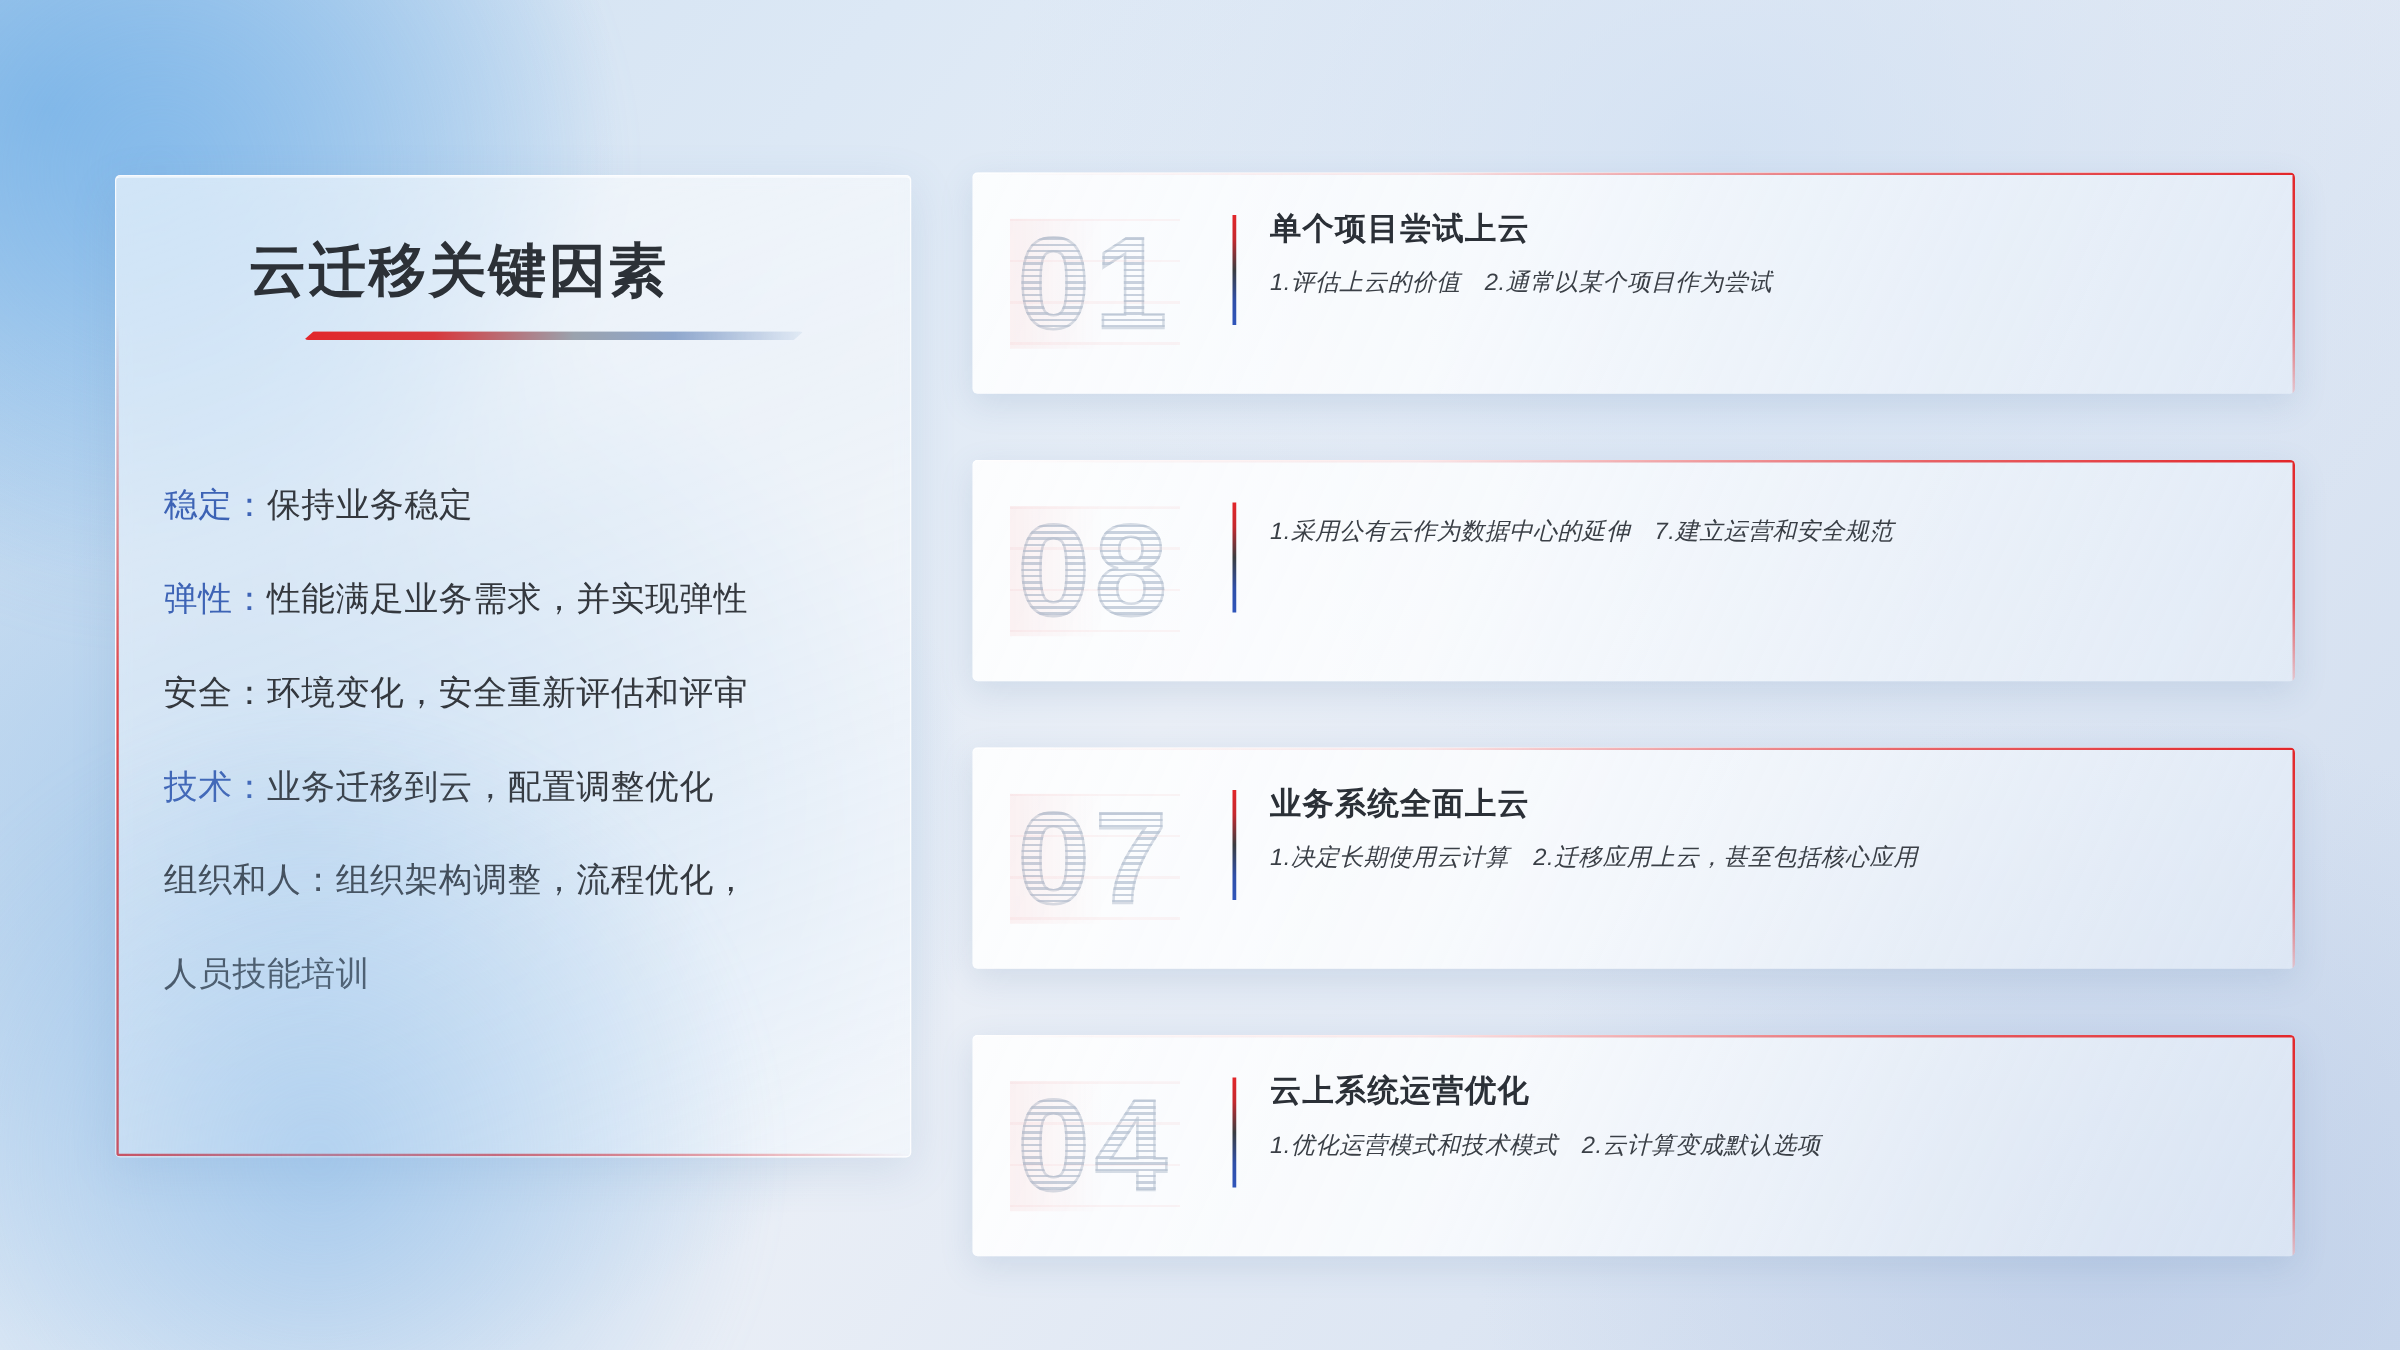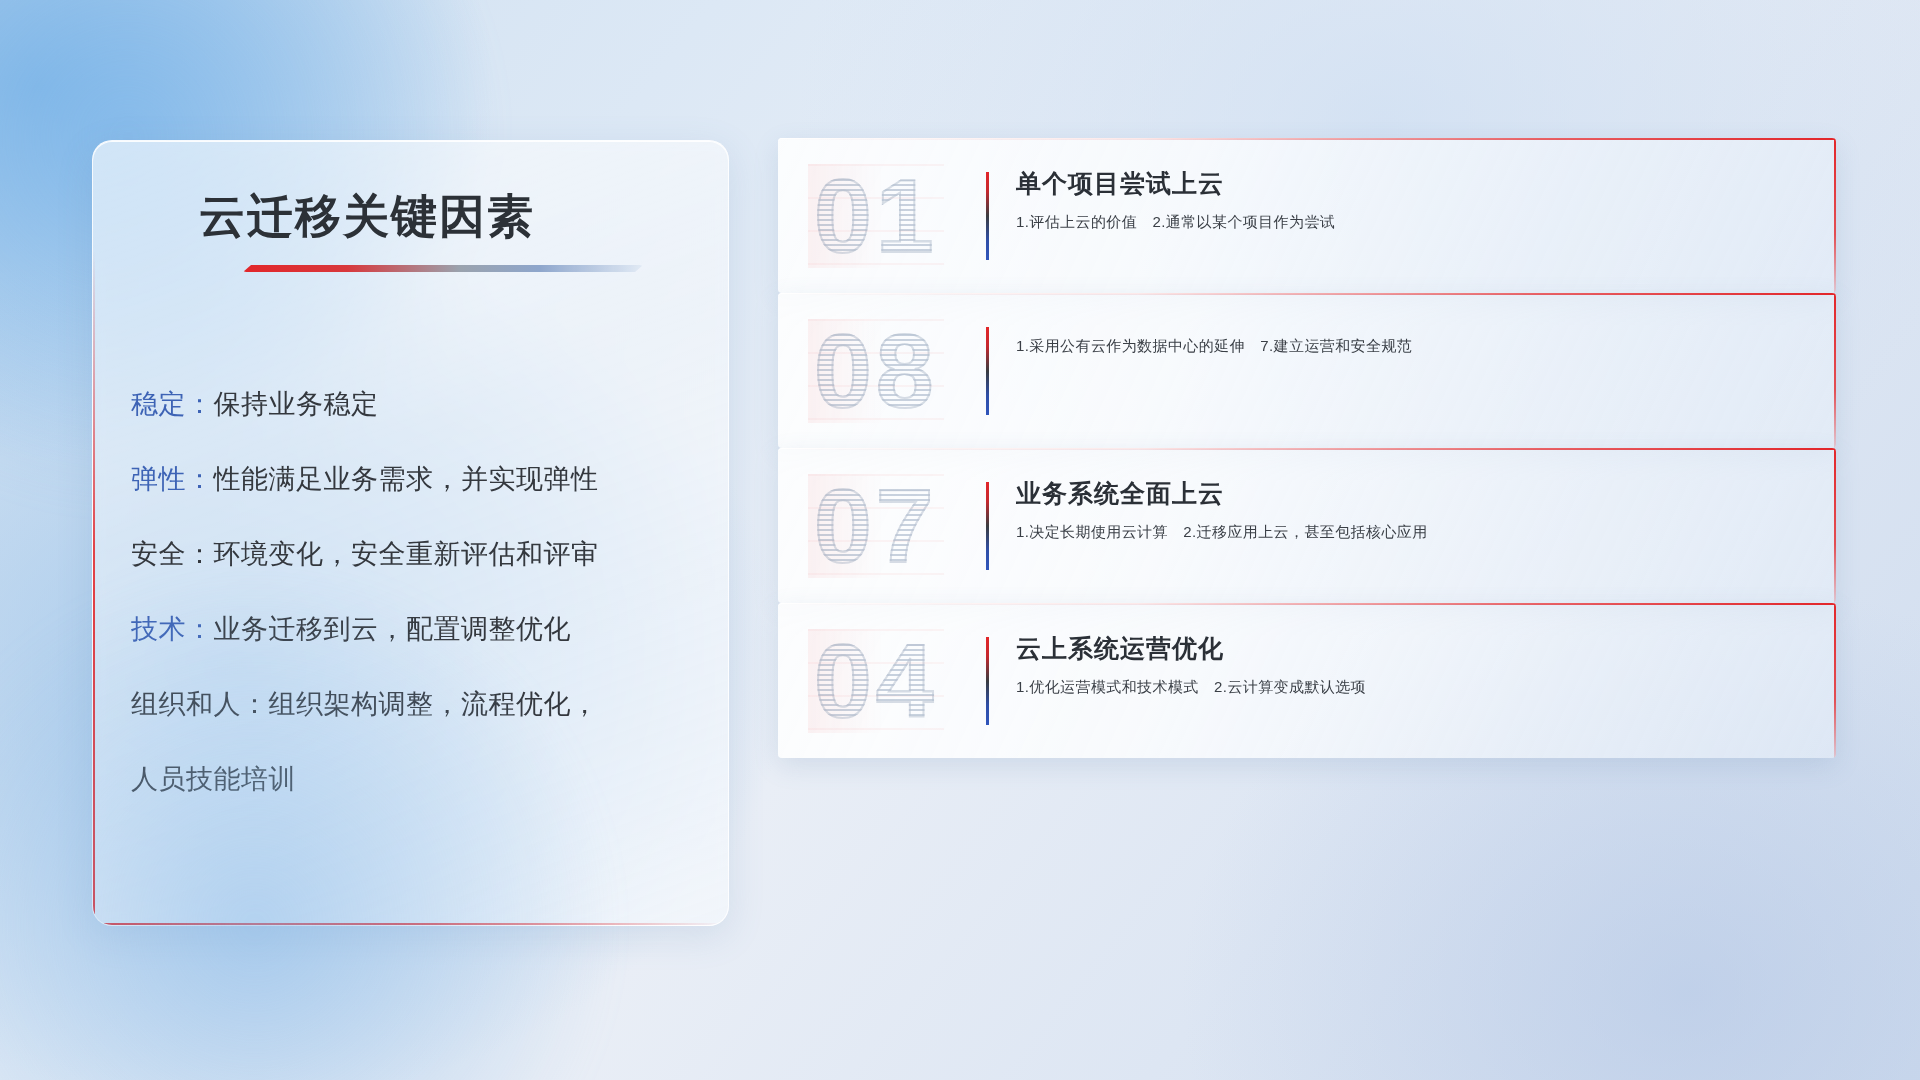--- a/index.html
+++ b/index.html
@@ -43,21 +43,21 @@
     pointer-events: none;
   }
 
   
   .left-card {
     position: absolute;
     left: 92px;
     top: 140px;
     width: 637px;
     height: 786px;
-    border-radius: 20px;
+    border-radius: 4px;
     background: linear-gradient(160deg, rgba(255,255,255,0.62) 0%, rgba(255,255,255,0.42) 40%, rgba(246,250,254,0.60) 100%);
     border: 1px solid rgba(255,255,255,0.85);
     box-shadow: 0 10px 36px rgba(90,130,180,0.16), inset 0 1px 0 rgba(255,255,255,0.9);
     backdrop-filter: blur(6px);
     overflow: hidden;
   }
   
   .left-card .accent-v {
     position: absolute;
     left: 0; top: 0; bottom: 0;
@@ -111,21 +111,22 @@
 
   
   .steps {
     position: absolute;
     left: 778px;
     top: 138px;
     width: 1058px;
   }
   .step-card {
     position: relative;
-    height: 155px;
+    height: 177px;
+    margin-bottom: 53px;
     border-radius: 4px;
     background: linear-gradient(115deg, rgba(255,255,255,0.88) 0%, rgba(253,254,255,0.80) 38%, rgba(240,245,251,0.70) 72%, rgba(231,239,249,0.62) 100%);
     box-shadow: 0 8px 26px rgba(86,122,170,0.16), inset 0 1px 0 rgba(255,255,255,0.95);
     overflow: hidden;
   }
   .step-card .top-rule {
     position: absolute;
     left: 0; right: 0; top: 0;
     height: 2px;
     background: linear-gradient(to right, rgba(226,38,42,0) 0%, rgba(226,38,42,0.10) 34%, rgba(226,38,42,0.72) 72%, #e2262a 100%);
@@ -193,24 +194,25 @@
   .step-title {
     font-size: 25px;
     font-weight: 700;
     color: #2b3037;
     letter-spacing: 1px;
     line-height: 1.25;
     white-space: nowrap;
   }
   .step-desc {
     margin-top: 14px;
-    font-size: 15px;
+    font-size: 19px;
     color: #3a3f46;
     letter-spacing: 0.4px;
     white-space: nowrap;
+    font-style: italic;
   }
 </style>
 </head>
 <body>
 
 <div id="slide">
 
   <div class="left-card">
     <div class="accent-v"></div>
     <div class="accent-h"></div>

